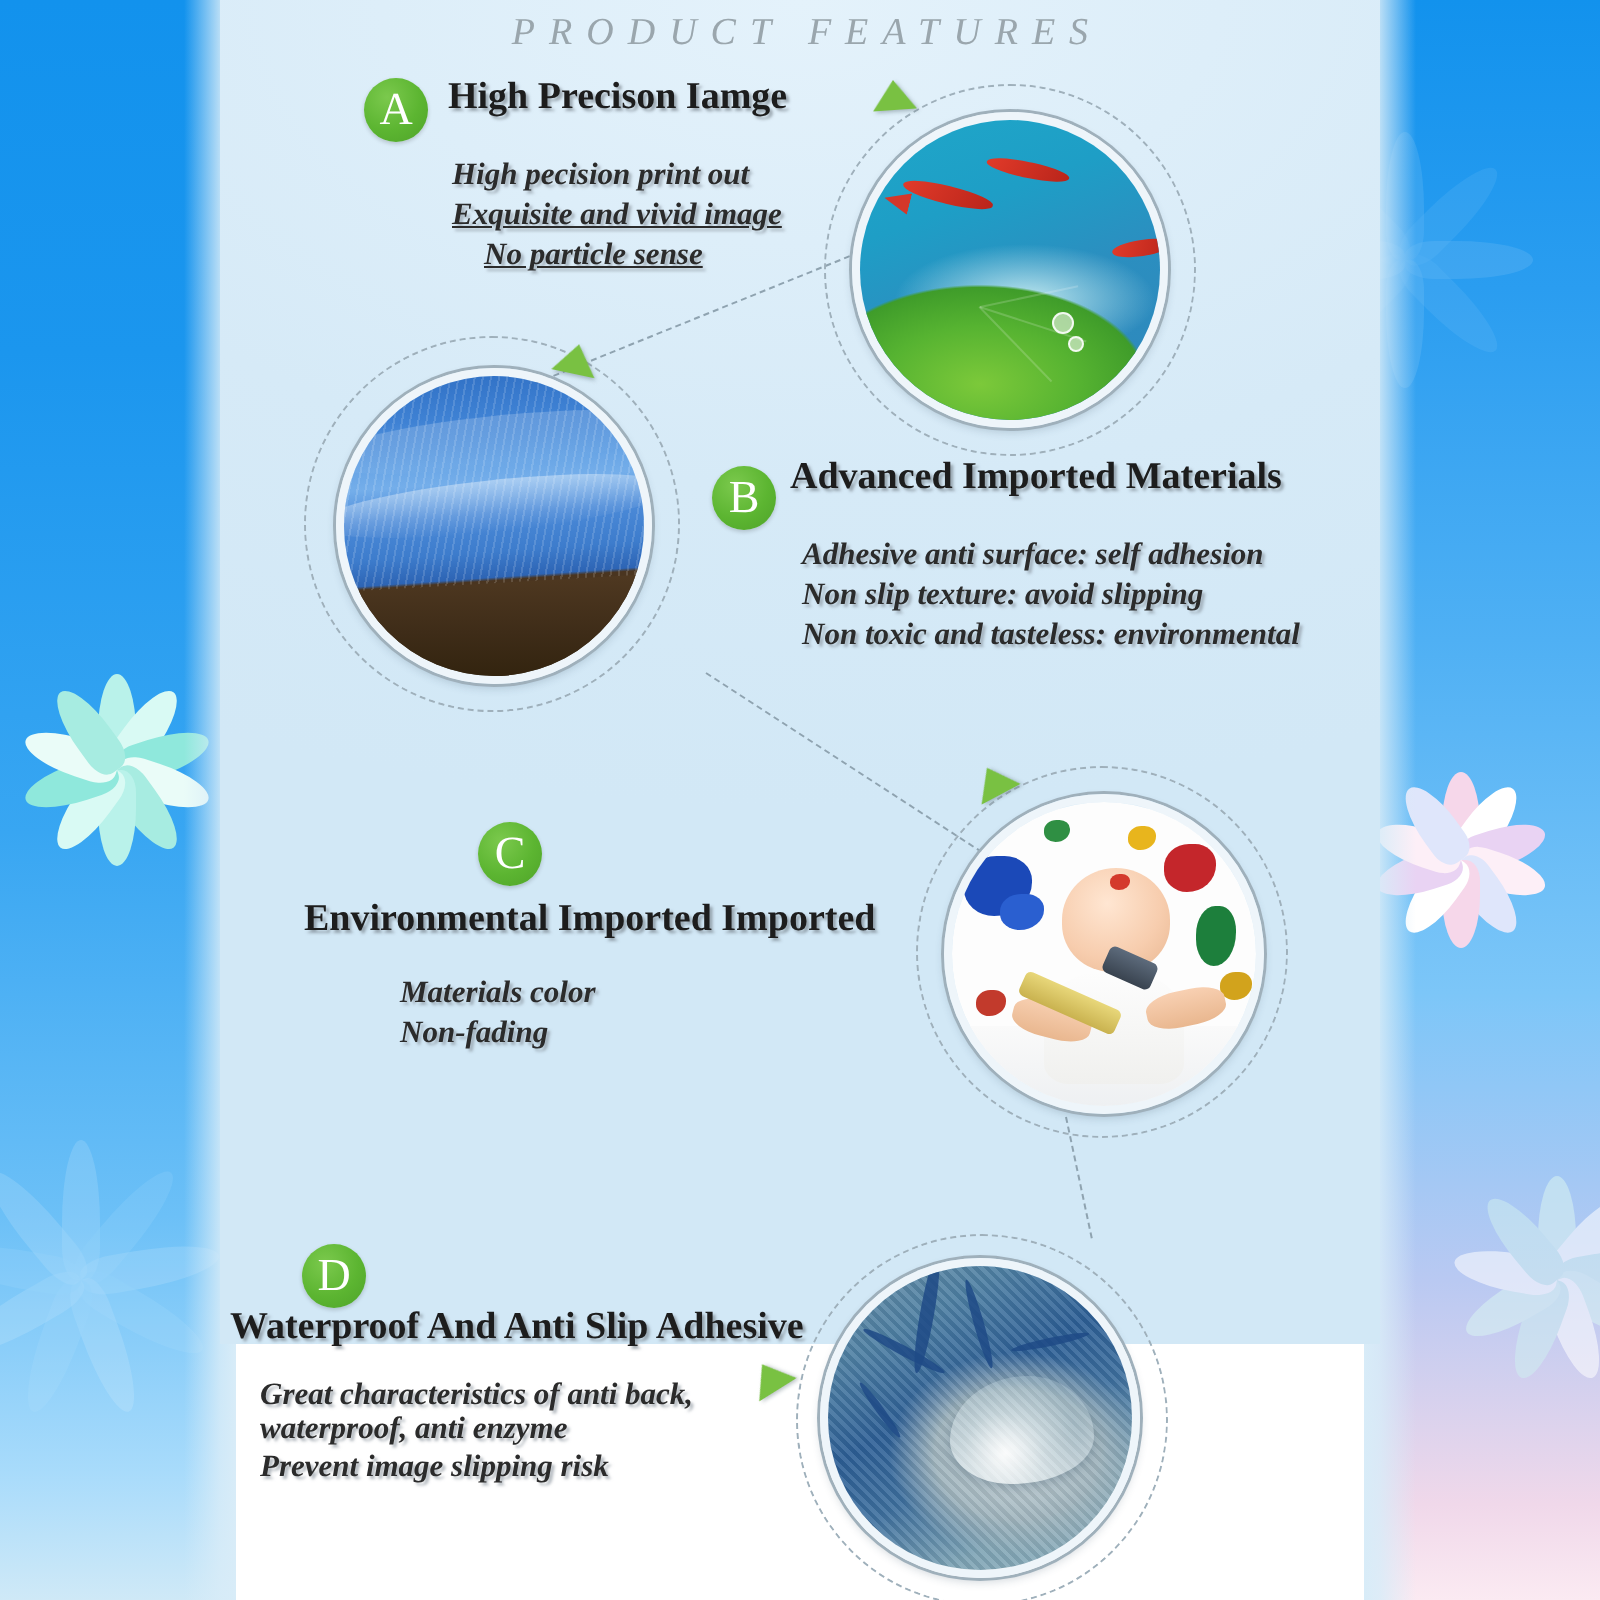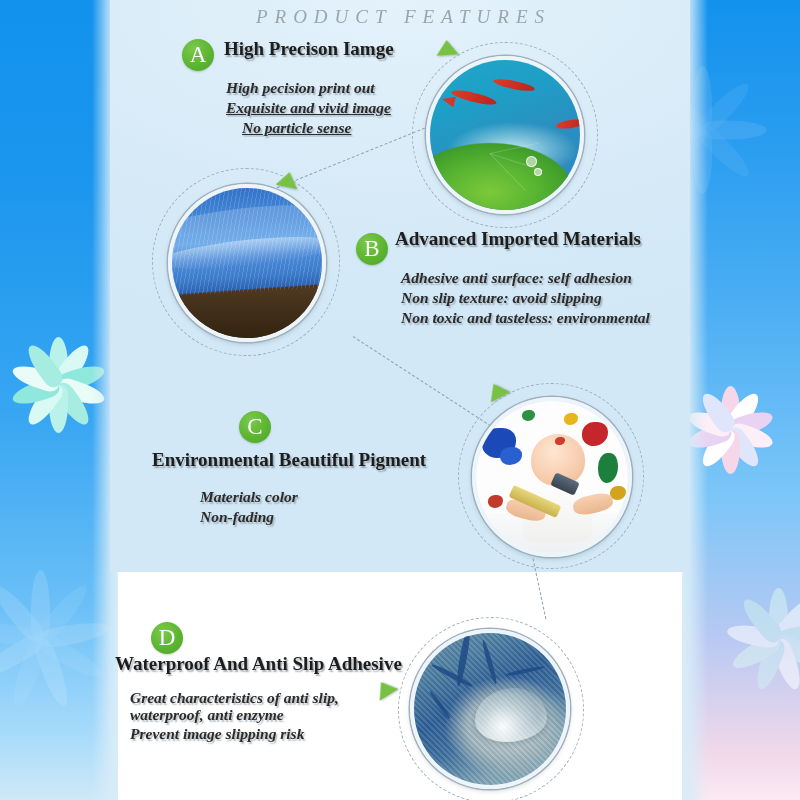--- a/index.html
+++ b/index.html
@@ -15,21 +15,21 @@
     background:linear-gradient(90deg,rgba(216,236,248,0) 0%,rgba(216,236,248,.85) 70%,#d8ecf8 100%);}
   .fade-in-r{position:absolute;top:0;left:0;width:26px;height:800px;
     background:linear-gradient(270deg,rgba(216,236,248,0) 0%,rgba(216,236,248,.85) 70%,#d8ecf8 100%);}
 
   
   .flower{position:absolute;}
   .petal{position:absolute;left:50%;top:50%;width:19px;height:46px;margin-left:-9.5px;margin-top:-46px;
     border-radius:60% 60% 45% 45%/72% 72% 28% 28%;transform-origin:50% 100%;}
 
   
-  #panel{position:absolute;left:110px;top:0;width:580px;height:572px;background:#d8ecf8;}
+  #panel{position:absolute;left:110px;top:0;width:580px;height:672px;background:#d8ecf8;}
   #panel .wash{position:absolute;inset:0;background:
       radial-gradient(120% 60% at 50% 0%,#e4f2fb 0%,#d6eaf7 60%,#d2e8f6 100%);}
 
   
   .page-title{position:absolute;left:0;top:6px;width:580px;text-align:center;
     font-family:"Liberation Serif",serif;font-style:italic;font-weight:400;
     font-size:19px;letter-spacing:7px;color:#9aa6ad;text-indent:7px;}
 
   
   .badge{position:absolute;width:32px;height:32px;border-radius:50%;
@@ -227,21 +227,21 @@
             <div class="fabric-fold" style="top:20px;opacity:.5;"></div>
             <div class="brown"></div>
           </div>
         </div>
         <div class="arrow" style="left:125px;top:4px;transform:rotate(12deg);"></div>
       </div>
     </div>
 
     <div>
       <div class="badge" style="left:129px;top:411px;">C</div>
-      <div class="f-title" style="left:42px;top:449px;">Environmental Beautiful Pigment</div>
+      <div class="f-title" style="left:42px;top:449px;">Environmental Imported Imported</div>
       <div class="f-body" style="left:90px;top:487px;">Materials color</div>
       <div class="f-body" style="left:90px;top:507px;">Non-fading</div>
 
       <div class="circ-wrap" style="left:348px;top:383px;width:186px;height:186px;">
         <div class="dash-ring" style="left:0;top:0;width:184px;height:184px;"></div>
         <div class="circ" style="left:14px;top:14px;width:152px;height:152px;">
           <div class="img img-baby">
             <div class="splat" style="left:4%;top:18%;width:34px;height:30px;background:#1b49b8;"></div>
             <div class="splat" style="left:16%;top:30%;width:22px;height:18px;background:#2a5fd0;"></div>
             <div class="splat" style="left:70%;top:14%;width:26px;height:24px;background:#c4262b;"></div>
@@ -260,21 +260,21 @@
             <div class="brush-tip" style="left:50%;top:50%;"></div>
           </div>
         </div>
         <div class="arrow" style="left:28px;top:0px;transform:rotate(-28deg);"></div>
       </div>
     </div>
 
     <div>
       <div class="badge" style="left:41px;top:622px;">D</div>
       <div class="f-title" style="left:5px;top:653px;">Waterproof And Anti Slip Adhesive</div>
-      <div class="f-body" style="left:20px;top:688px;">Great characteristics of anti slip,</div>
+      <div class="f-body" style="left:20px;top:688px;">Great characteristics of anti back,</div>
       <div class="f-body" style="left:20px;top:705px;">waterproof, anti enzyme</div>
       <div class="f-body" style="left:20px;top:724px;">Prevent image slipping risk</div>
 
       <div class="circ-wrap" style="left:288px;top:617px;width:186px;height:186px;">
         <div class="dash-ring" style="left:0;top:0;width:184px;height:184px;"></div>
         <div class="circ" style="left:12px;top:12px;width:152px;height:152px;">
           <div class="img img-drop">
             <div class="vein" style="left:30%;top:-4%;width:7px;height:60px;transform:rotate(10deg);"></div>
             <div class="vein" style="left:48%;top:4%;width:5px;height:46px;transform:rotate(-16deg);"></div>
             <div class="vein" style="left:10%;top:26%;width:46px;height:5px;transform:rotate(28deg);"></div>

